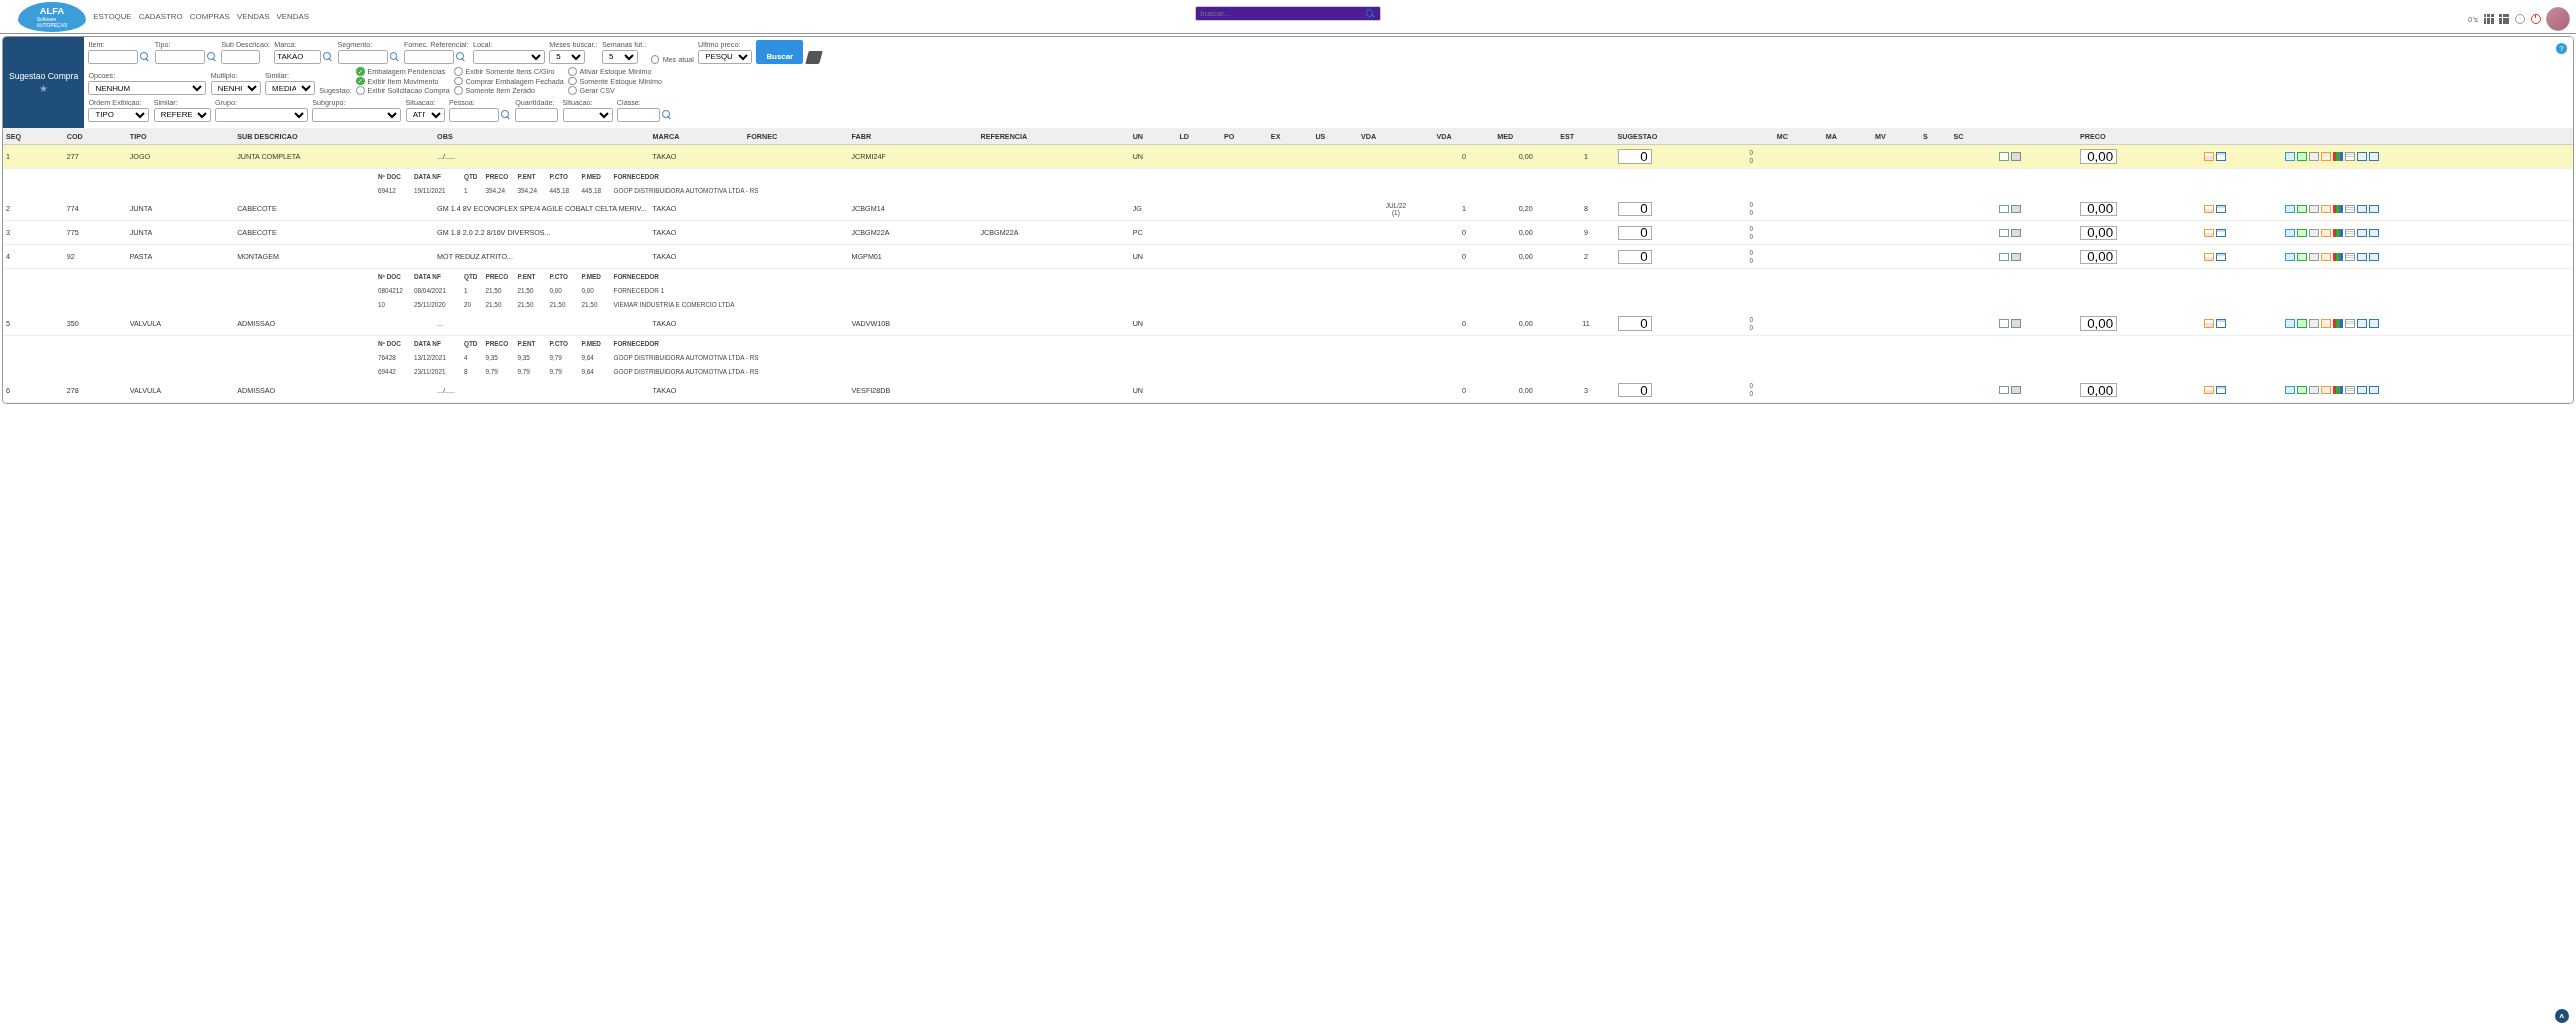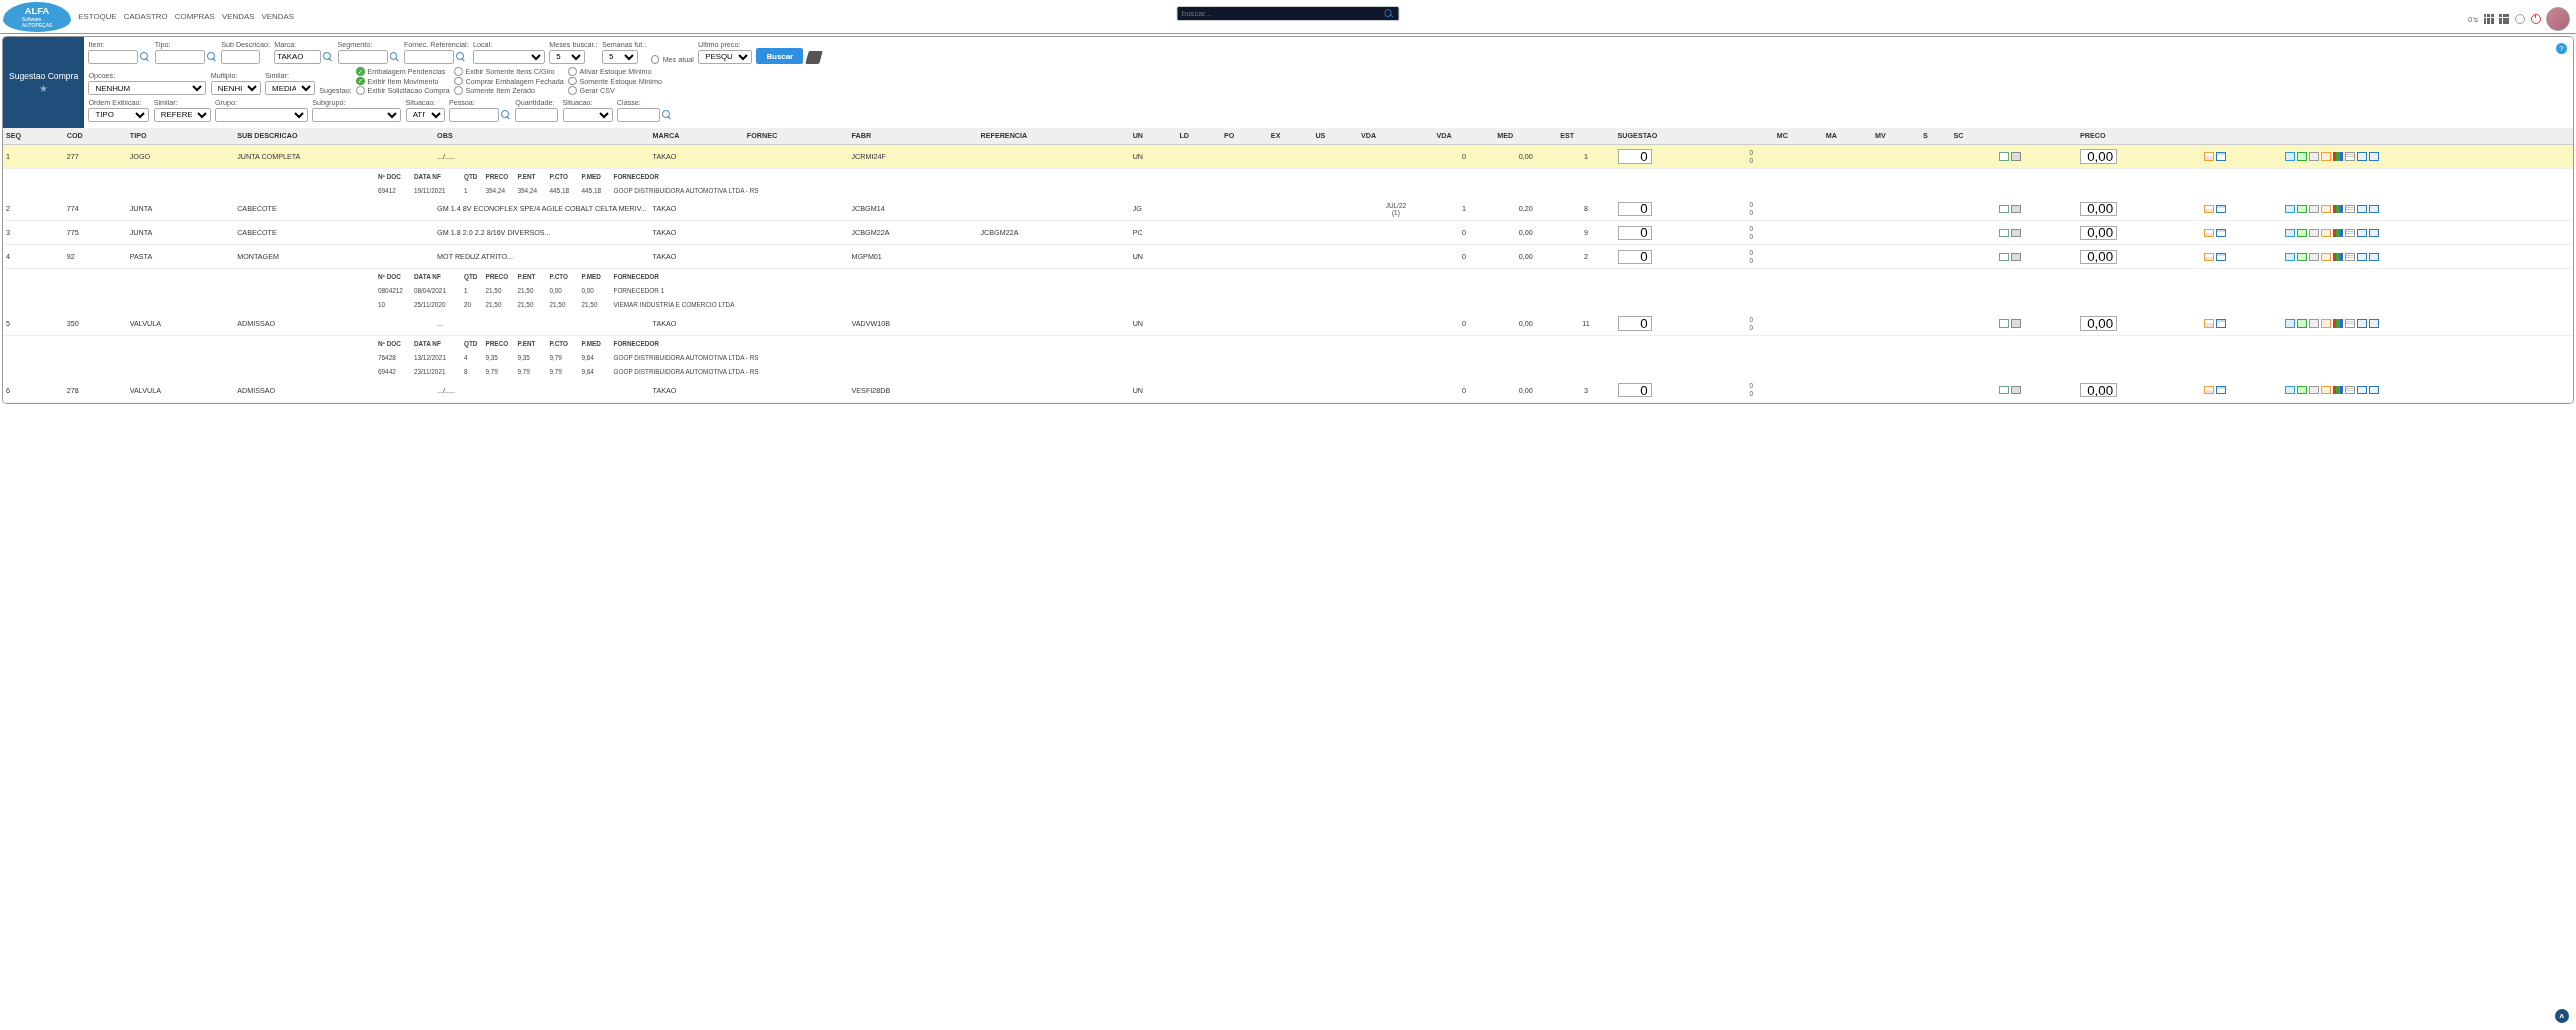--- a/index.html
+++ b/index.html
@@ -1,22 +1,22 @@
 <!DOCTYPE html>
 <html style="font-size:11.4px"><head>
 <meta charset="utf-8">
 <style>
 *{box-sizing:border-box;margin:0;padding:0;font-family:Arial,Helvetica,sans-serif}
 body{font-size:7.9px;color:#333;background:#fff}
-.topbar{display:flex;align-items:center;height:34px;border-bottom:1.4px solid #949494;padding:0 3px;position:relative}
+.topbar{display:flex;align-items:center;height:34px;border-bottom:1.4px solid #949494;padding:0 18px;position:relative}
 .logo{width:68px;height:30px;background:#3b9edb;border-radius:50% 50% 50% 50%/60% 60% 40% 40%;display:flex;flex-direction:column;align-items:center;justify-content:center;color:#fff;font-weight:bold;font-size:9.3px;margin-right:7.2px}
 .logo small{font-size:5px;font-weight:normal}
 .mainnav{display:flex;gap:7.2px;font-size:7.9px;color:#555}
 .mainnav span{cursor:pointer}
-.searchbox{position:absolute;left:50%;top:5.7px;transform:translateX(-50%);width:223px;height:15.7px;border:0.7px solid #ccc;border-radius:2.1px;display:flex;align-items:center;padding:0 4.3px;background:#0f172a}
+.searchbox{position:absolute;left:50%;top:5.7px;transform:translateX(-50%);width:186px;height:15.7px;border:0.7px solid #ccc;border-radius:2.1px;display:flex;align-items:center;padding:0 4.3px;background:#4c1d95}
 .searchbox input{border:none;outline:none;flex:1;font-size:7.9px;color:#888;background:transparent}
 .topright{position:absolute;right:5.7px;top:7.2px;display:flex;align-items:center;gap:5.7px;font-size:7.9px;color:#666}
 .avatar{width:24px;height:24px;border-radius:50%;background:linear-gradient(135deg,#c89,#a67);border:0.7px solid #999}
 .grid33{width:10px;height:10px;display:grid;grid-template-columns:repeat(3,1fr);gap:0.7px}
 .grid33 b{background:#666;display:block;width:100%;height:100%}
 .gear-ico{width:10px;height:10px;border:1.4px solid #999;border-radius:50%}
 .power-ico{width:10px;height:10px;border:1.4px solid #d33;border-radius:50%;position:relative}
 .power-ico::after{content:"";position:absolute;width:1.4px;height:4.3px;background:#d33;left:2.9px;top:-1.4px}
 
 .container{border:1.4px solid #999;border-radius:4.3px;margin:2.1px;overflow:hidden}
@@ -30,21 +30,21 @@
 .fcol .inwrap{display:flex;align-items:center;gap:1.4px}
 .fcol input[type=text],.fcol select{border:0.7px solid #aaa;border-radius:2.1px;height:14.3px;font-size:7.9px;padding:0 2.1px;background:#fff}
 .lens{width:10.7px;height:10.7px;display:inline-block;position:relative;cursor:pointer}
 .lens::before{content:"";width:5.7px;height:5.7px;border:1.1px solid #2a7ab8;border-radius:50%;position:absolute;left:0.7px;top:0.7px}
 .lens::after{content:"";width:3.6px;height:1.1px;background:#2a7ab8;position:absolute;left:5.7px;top:7.2px;transform:rotate(45deg)}
 .chkcol{display:flex;flex-direction:column;gap:0.7px;font-size:7.2px;color:#555}
 .chk{display:flex;align-items:center;gap:2.9px}
 .cir{width:8.6px;height:8.6px;border:0.7px solid #888;border-radius:50%;display:inline-block;cursor:pointer}
 .cir.on{background:radial-gradient(circle,#4a4 45%,#4a4 46%,transparent 47%);background-color:#5b5;border-color:#393}
 .cir.on::after{content:"✓";color:#fff;font-size:6.4px;position:relative;top:-1.4px;left:0.7px}
-.btn-primary{background:#2f8fe0;color:#fff;border:none;border-radius:2.1px;height:15.7px;padding:4px 10px;font-size:7.9px;cursor:pointer;font-weight:bold}
+.btn-primary{background:#2f8fe0;color:#fff;border:none;border-radius:2.1px;height:15.7px;padding:12px 10px;font-size:7.9px;cursor:pointer;font-weight:bold}
 .eraser{width:14.3px;height:13px;background:#555;border-radius:1.4px;display:inline-block;cursor:pointer;transform:skewX(-15deg)}
 .help{width:11.4px;height:11.4px;border-radius:50%;background:#2a9de0;color:#fff;font-size:7.9px;text-align:center;line-height:11.4px;position:absolute;right:5.7px;top:5.7px;cursor:pointer}
 .filterbody{position:relative}
 
 .gridwrap{overflow-x:auto}
 table.grid{width:100%;border-collapse:collapse;font-size:7.2px}
 table.grid thead th{background:#efefef;color:#333;font-weight:bold;padding:3.6px 2.9px;text-align:left;white-space:nowrap;border-bottom:0.7px solid #ccc}
 table.grid tbody td{padding:3.6px 2.9px;vertical-align:middle;white-space:nowrap}
 tr.row{border-bottom:0.7px solid #eee}
 tr.row.highlight{background:#fbf7c1}

